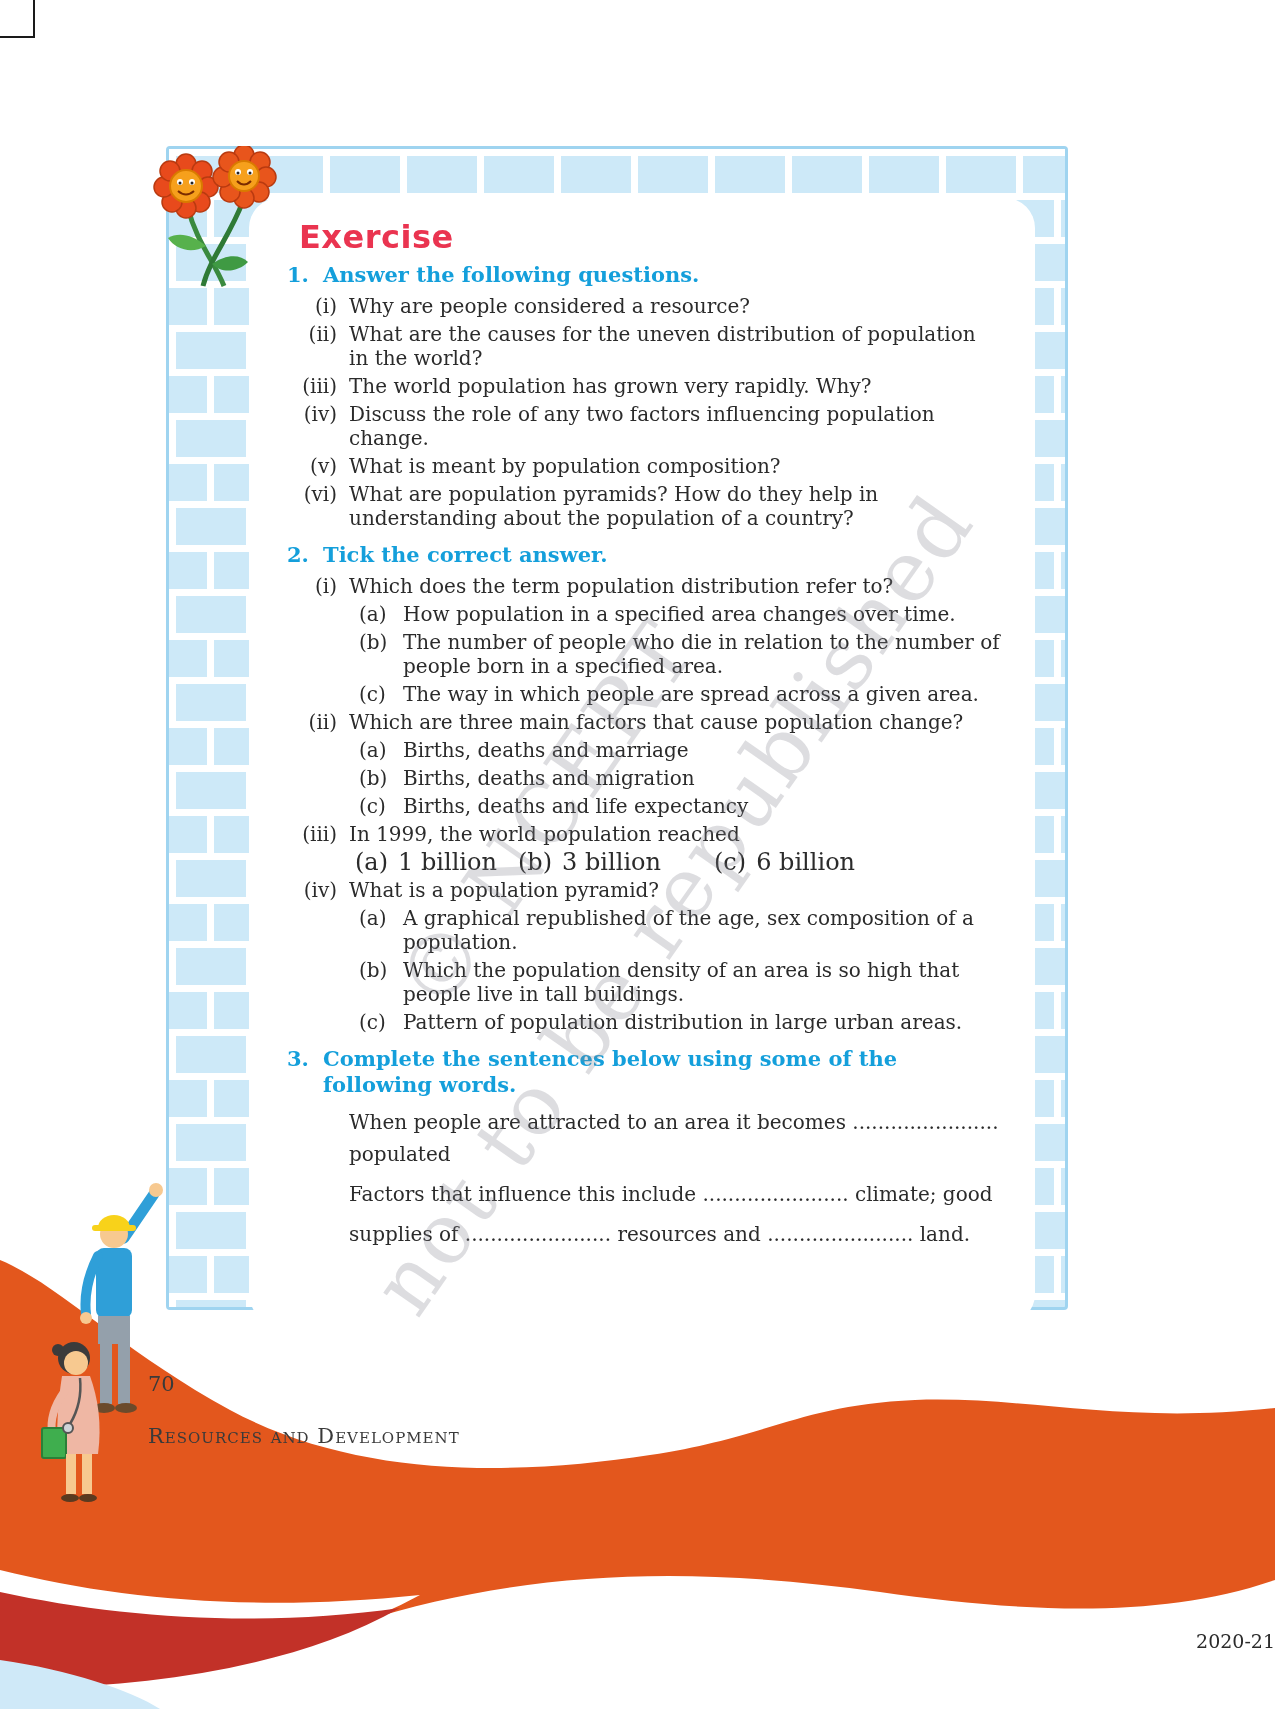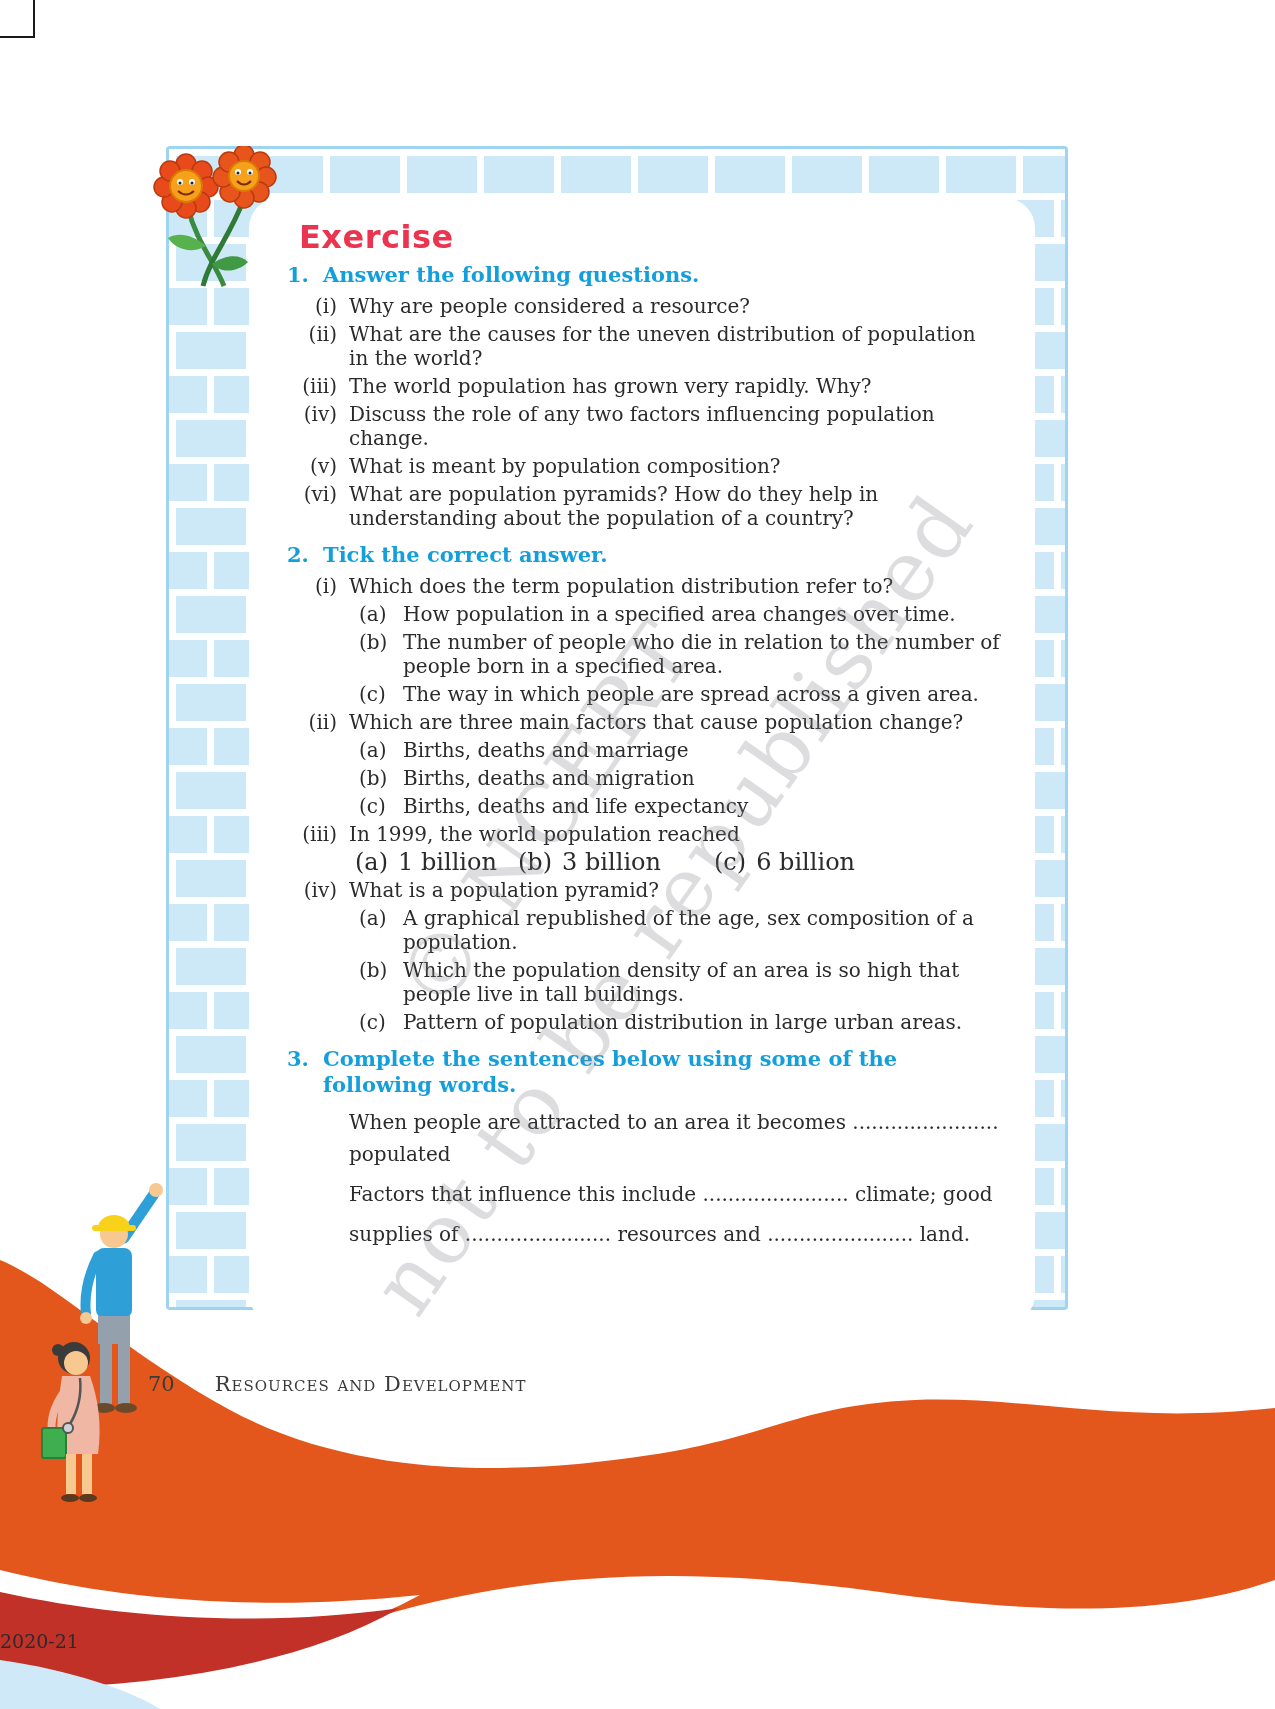--- a/index.html
+++ b/index.html
@@ -77,26 +77,26 @@
     font-family:"DejaVu Serif","Liberation Serif",serif;white-space:nowrap;
   }
 
   
   .flowers{position:absolute;left:148px;top:146px;width:132px;height:142px;z-index:4;}
   .people{position:absolute;left:22px;top:1162px;width:172px;height:372px;z-index:6;}
   .wave{position:absolute;left:0;top:1240px;width:1275px;height:469px;z-index:3;}
 
   
   .footer{
-    position:absolute;left:148px;top:1372px;z-index:7;display:flex;gap:40px;
-    align-items:baseline;font-size:21px;color:#3a3a3a;
+    position:absolute;left:148px;top:1372px;z-index:7;display:flex;gap:28px;
+    align-items:baseline;font-size:21px;color:#3a3a3a;flex-direction:column;
   }
   .chapter{font-variant:small-caps;letter-spacing:1px;}
   .year{
-    position:absolute;left:0;right:0;top:1630px;text-align:left;z-index:7;
+    position:absolute;left:0;right:0;top:1630px;text-align:right;z-index:7;
     font-size:19px;color:#2b2b2b;
   }
 </style>
 </head>
 <body>
 
 <div class="page">
 
   <div class="crop-v"></div>
   <div class="crop-h"></div>

